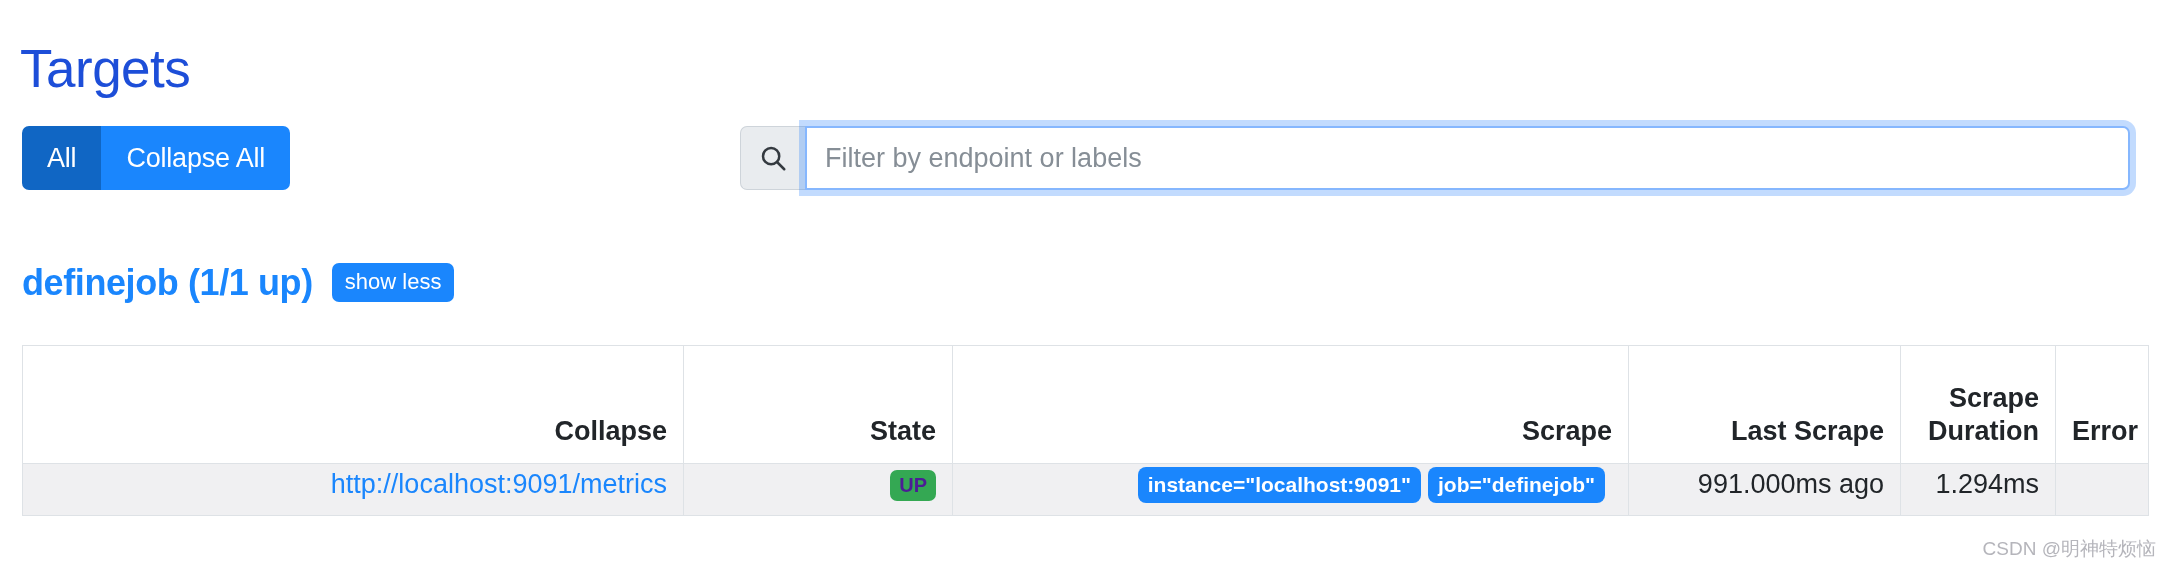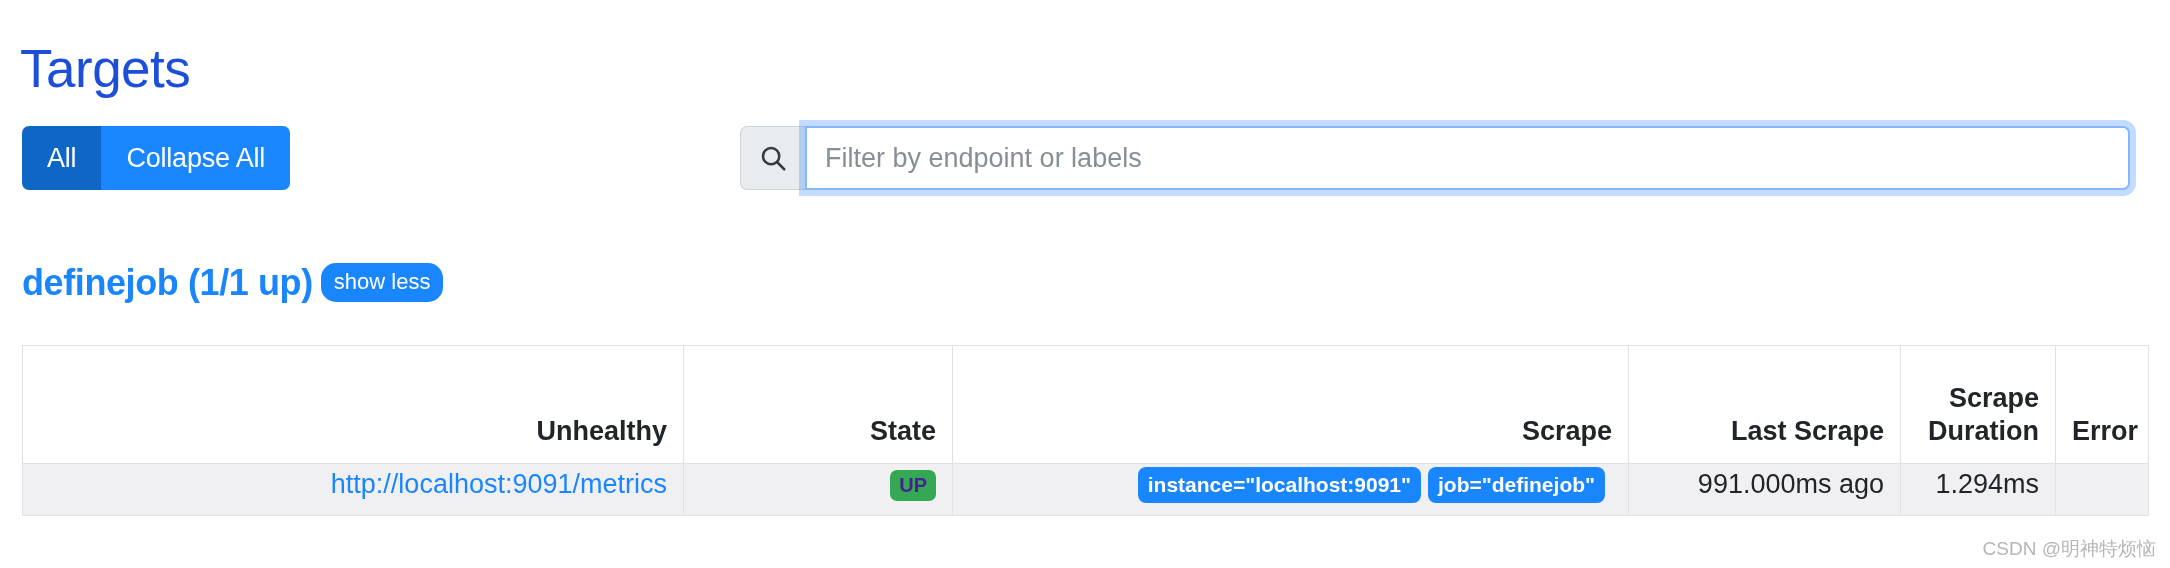--- a/index.html
+++ b/index.html
@@ -99,35 +99,35 @@
   }
   .search-input::placeholder { color: #868e96; opacity: 1; }
 
   
   .job-heading {
     position: absolute;
     left: 22px;
     top: 263px;
     display: flex;
     align-items: center;
-    gap: 8px;
+    gap: 19px;
   }
   .job-title {
     font-size: 36px;
     font-weight: bold;
     color: #1a86fd;
     letter-spacing: -0.4px;
     line-height: 1;
   }
   .show-less-badge {
     background: #1a86fd;
     color: #ffffff;
     font-size: 22px;
     border: none;
-    border-radius: 15px;
+    border-radius: 7px;
     padding: 8px 13px 9px;
     cursor: pointer;
     font-family: "Liberation Sans", sans-serif;
     line-height: 1;
   }
 
   
   .targets-table {
     position: absolute;
     left: 22px;
@@ -243,21 +243,21 @@
     <colgroup>
       <col class="col-endpoint">
       <col class="col-state">
       <col class="col-labels">
       <col class="col-last">
       <col class="col-duration">
       <col class="col-error">
     </colgroup>
     <thead>
       <tr>
-        <th>Unhealthy</th>
+        <th>Collapse</th>
         <th>State</th>
         <th>Scrape</th>
         <th>Last Scrape</th>
         <th>Scrape Duration</th>
         <th>Error</th>
       </tr>
     </thead>
     <tbody>
       <tr>
         <td>

